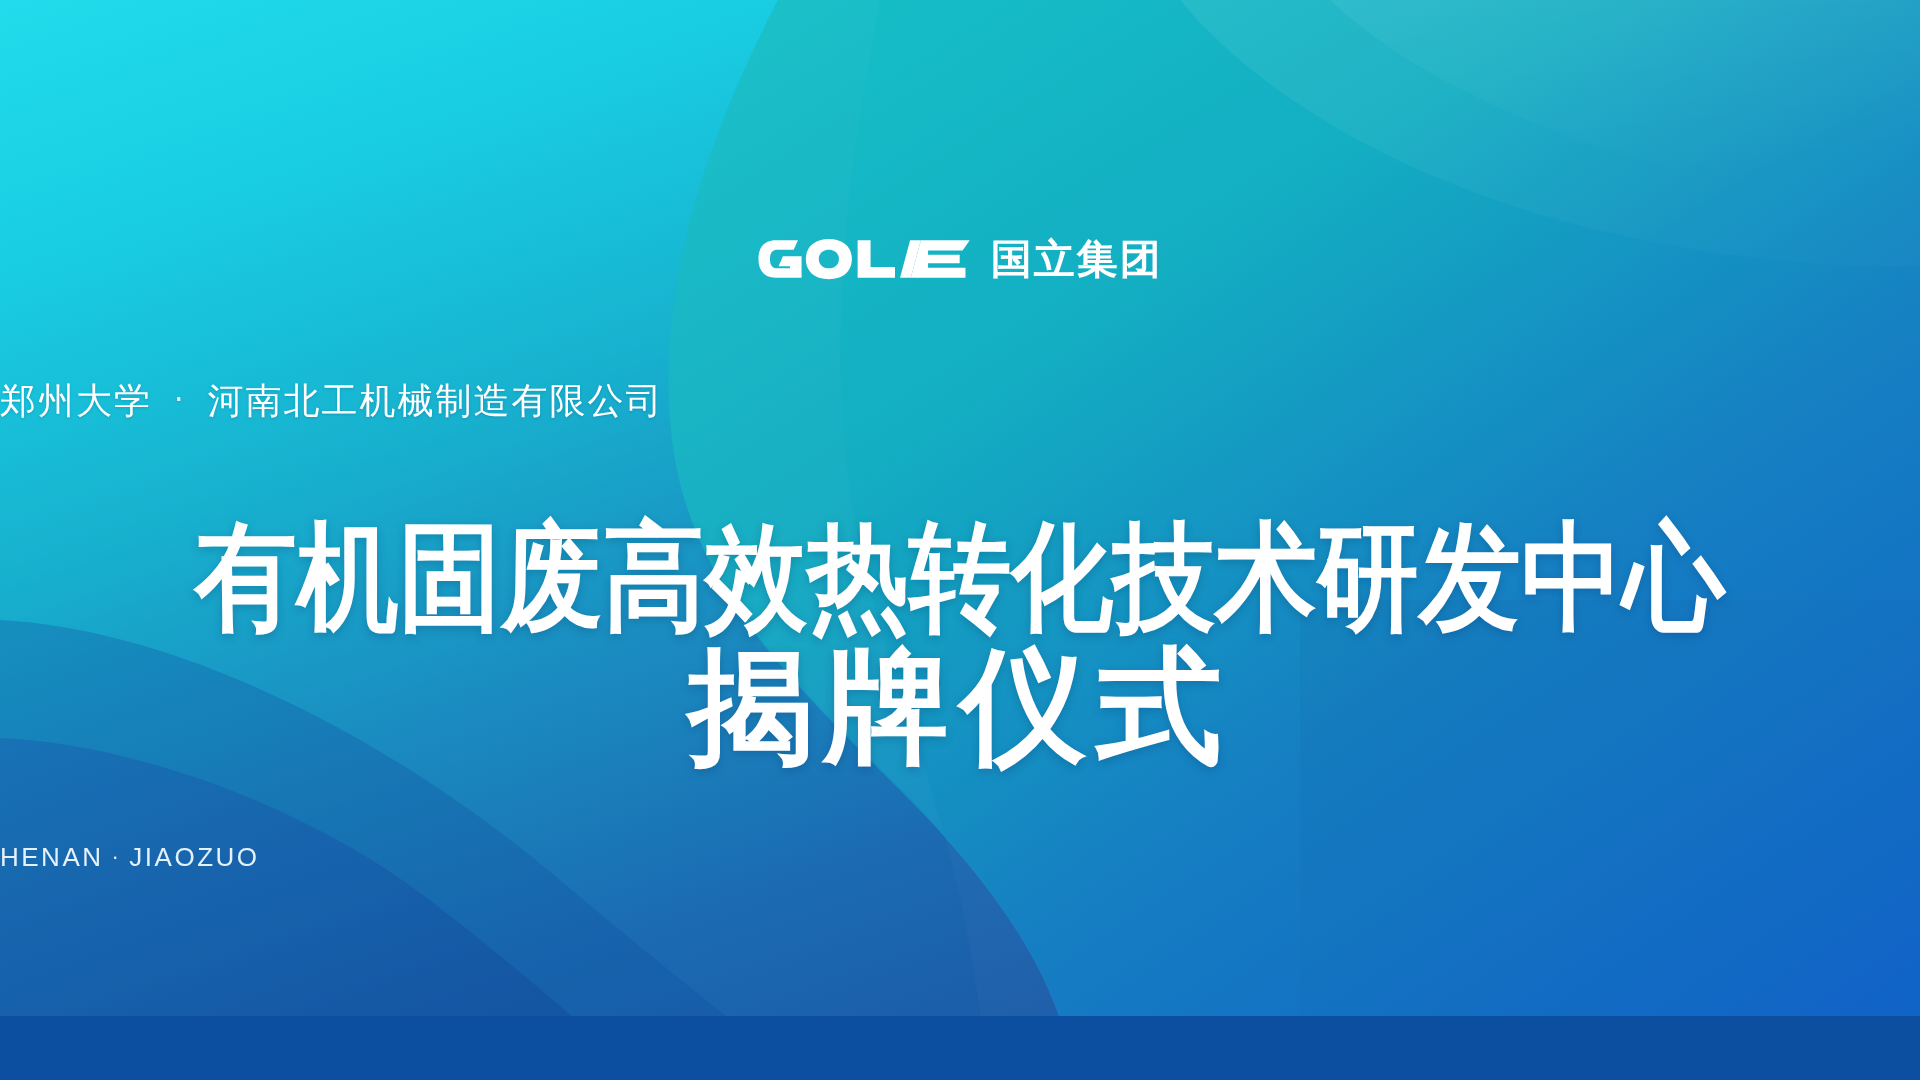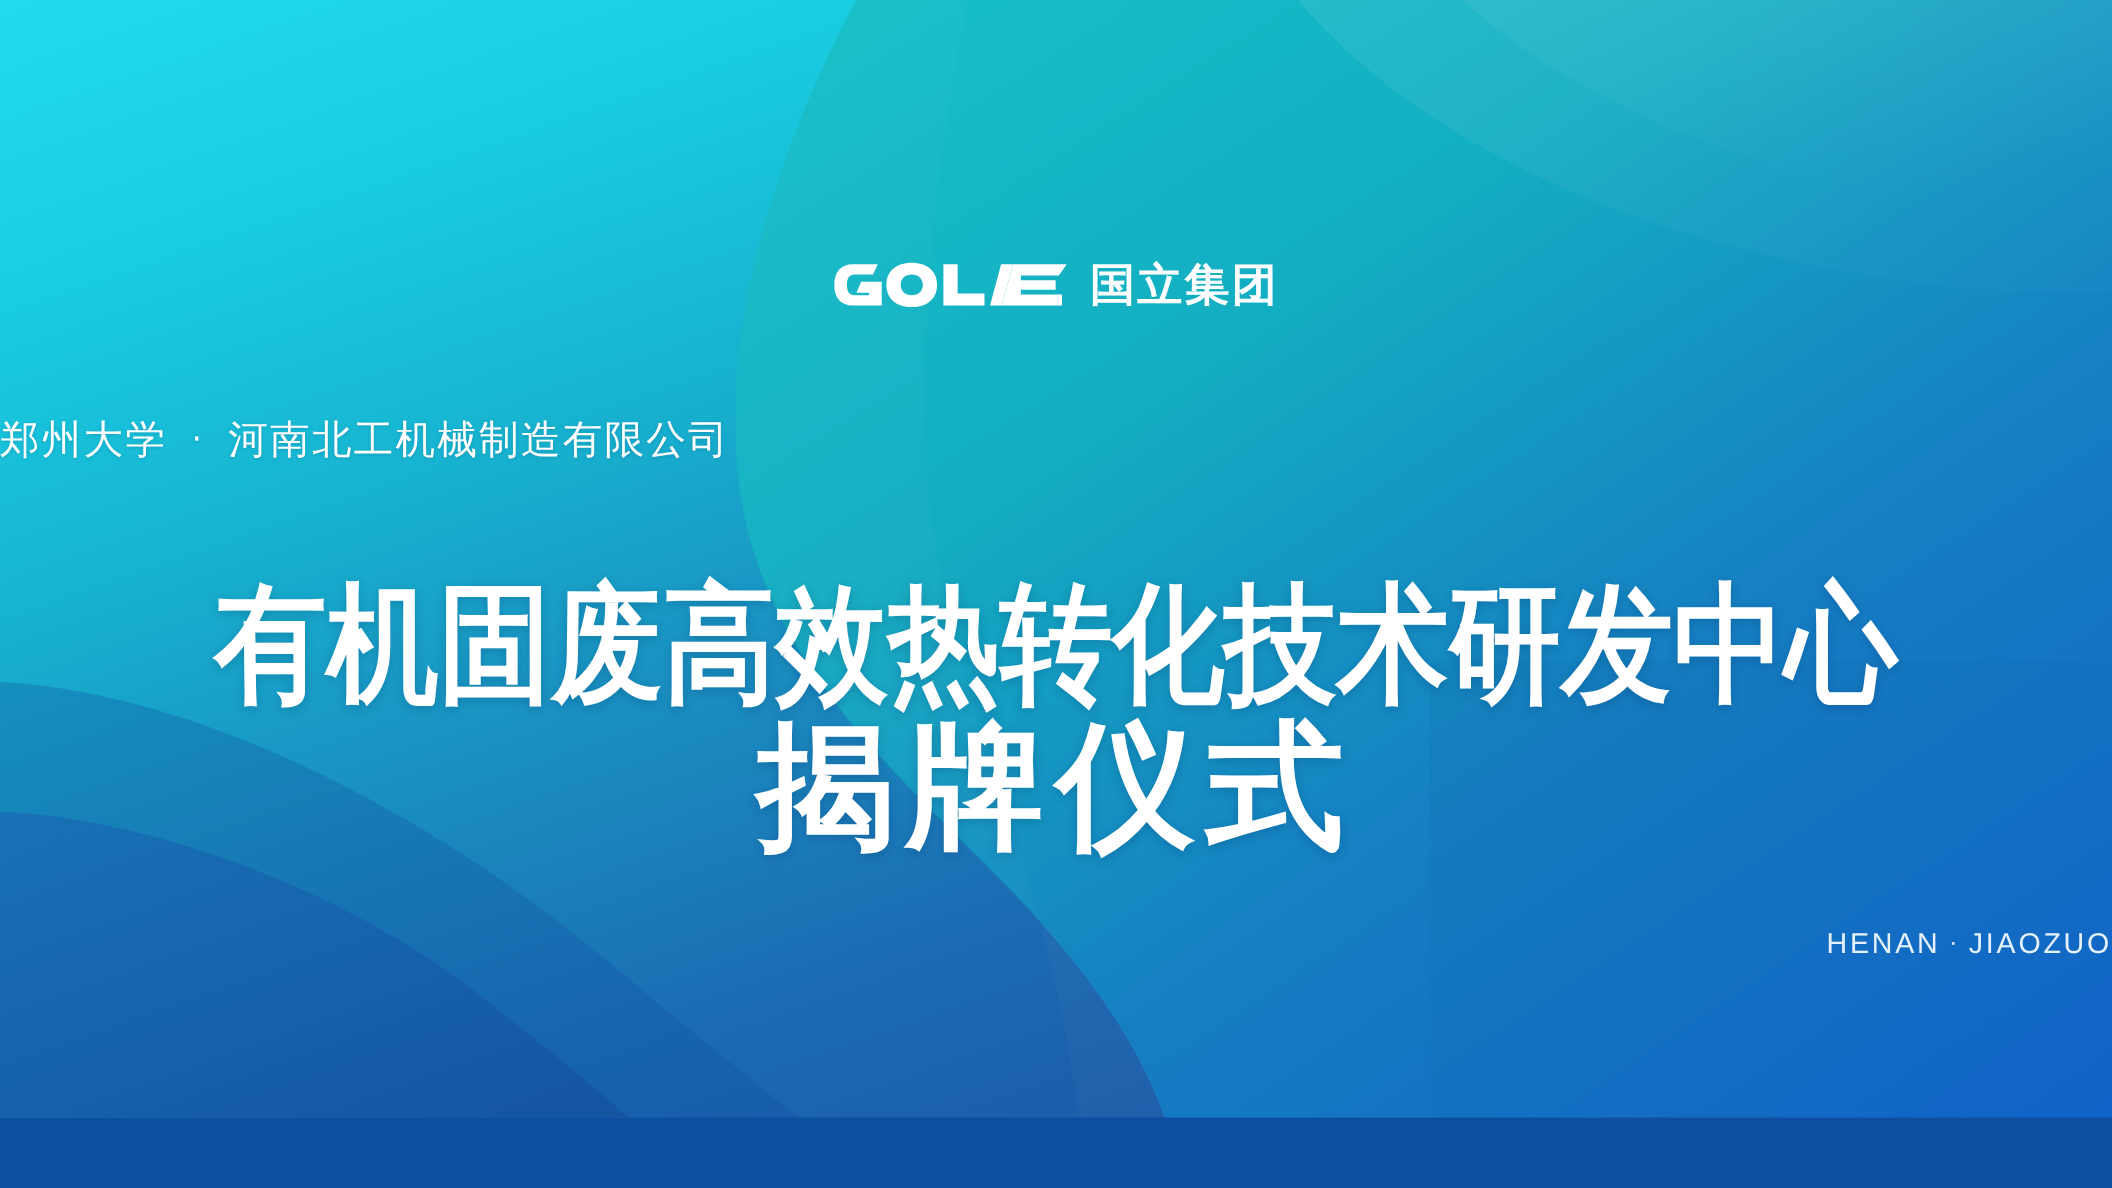--- a/index.html
+++ b/index.html
@@ -95,21 +95,21 @@
     position: absolute;
     top: 448px;
     left: 0;
     right: 0;
     text-align: center;
     color: #ffffff;
     font-weight: 900;
     font-size: 118px;
     line-height: 1.02;
     white-space: nowrap;
-    font-family: Liberation Serif, serif;
+    font-family: Liberation Mono, monospace;
     text-shadow: 0 3px 10px rgba(0,35,85,0.22);
   }
 
   #main-title .t-line {
     display: block;
     transform: scaleX(1.0);
   }
 
   #title-line-1 {
     font-size: 118px;
@@ -121,21 +121,21 @@
     letter-spacing: 10px;
     padding-top: 6px;
   }
 
   
   #location-line {
     position: absolute;
     top: 842px;
     left: 0;
     right: 0;
-    text-align: right;
+    text-align: left;
     color: #eef7ff;
     font-size: 26px;
     font-weight: 500;
     letter-spacing: 2.5px;
     white-space: nowrap;
     font-family: "Liberation Sans", "DejaVu Sans", sans-serif;
     opacity: 0.96;
   }
 
   #location-line .dot {

